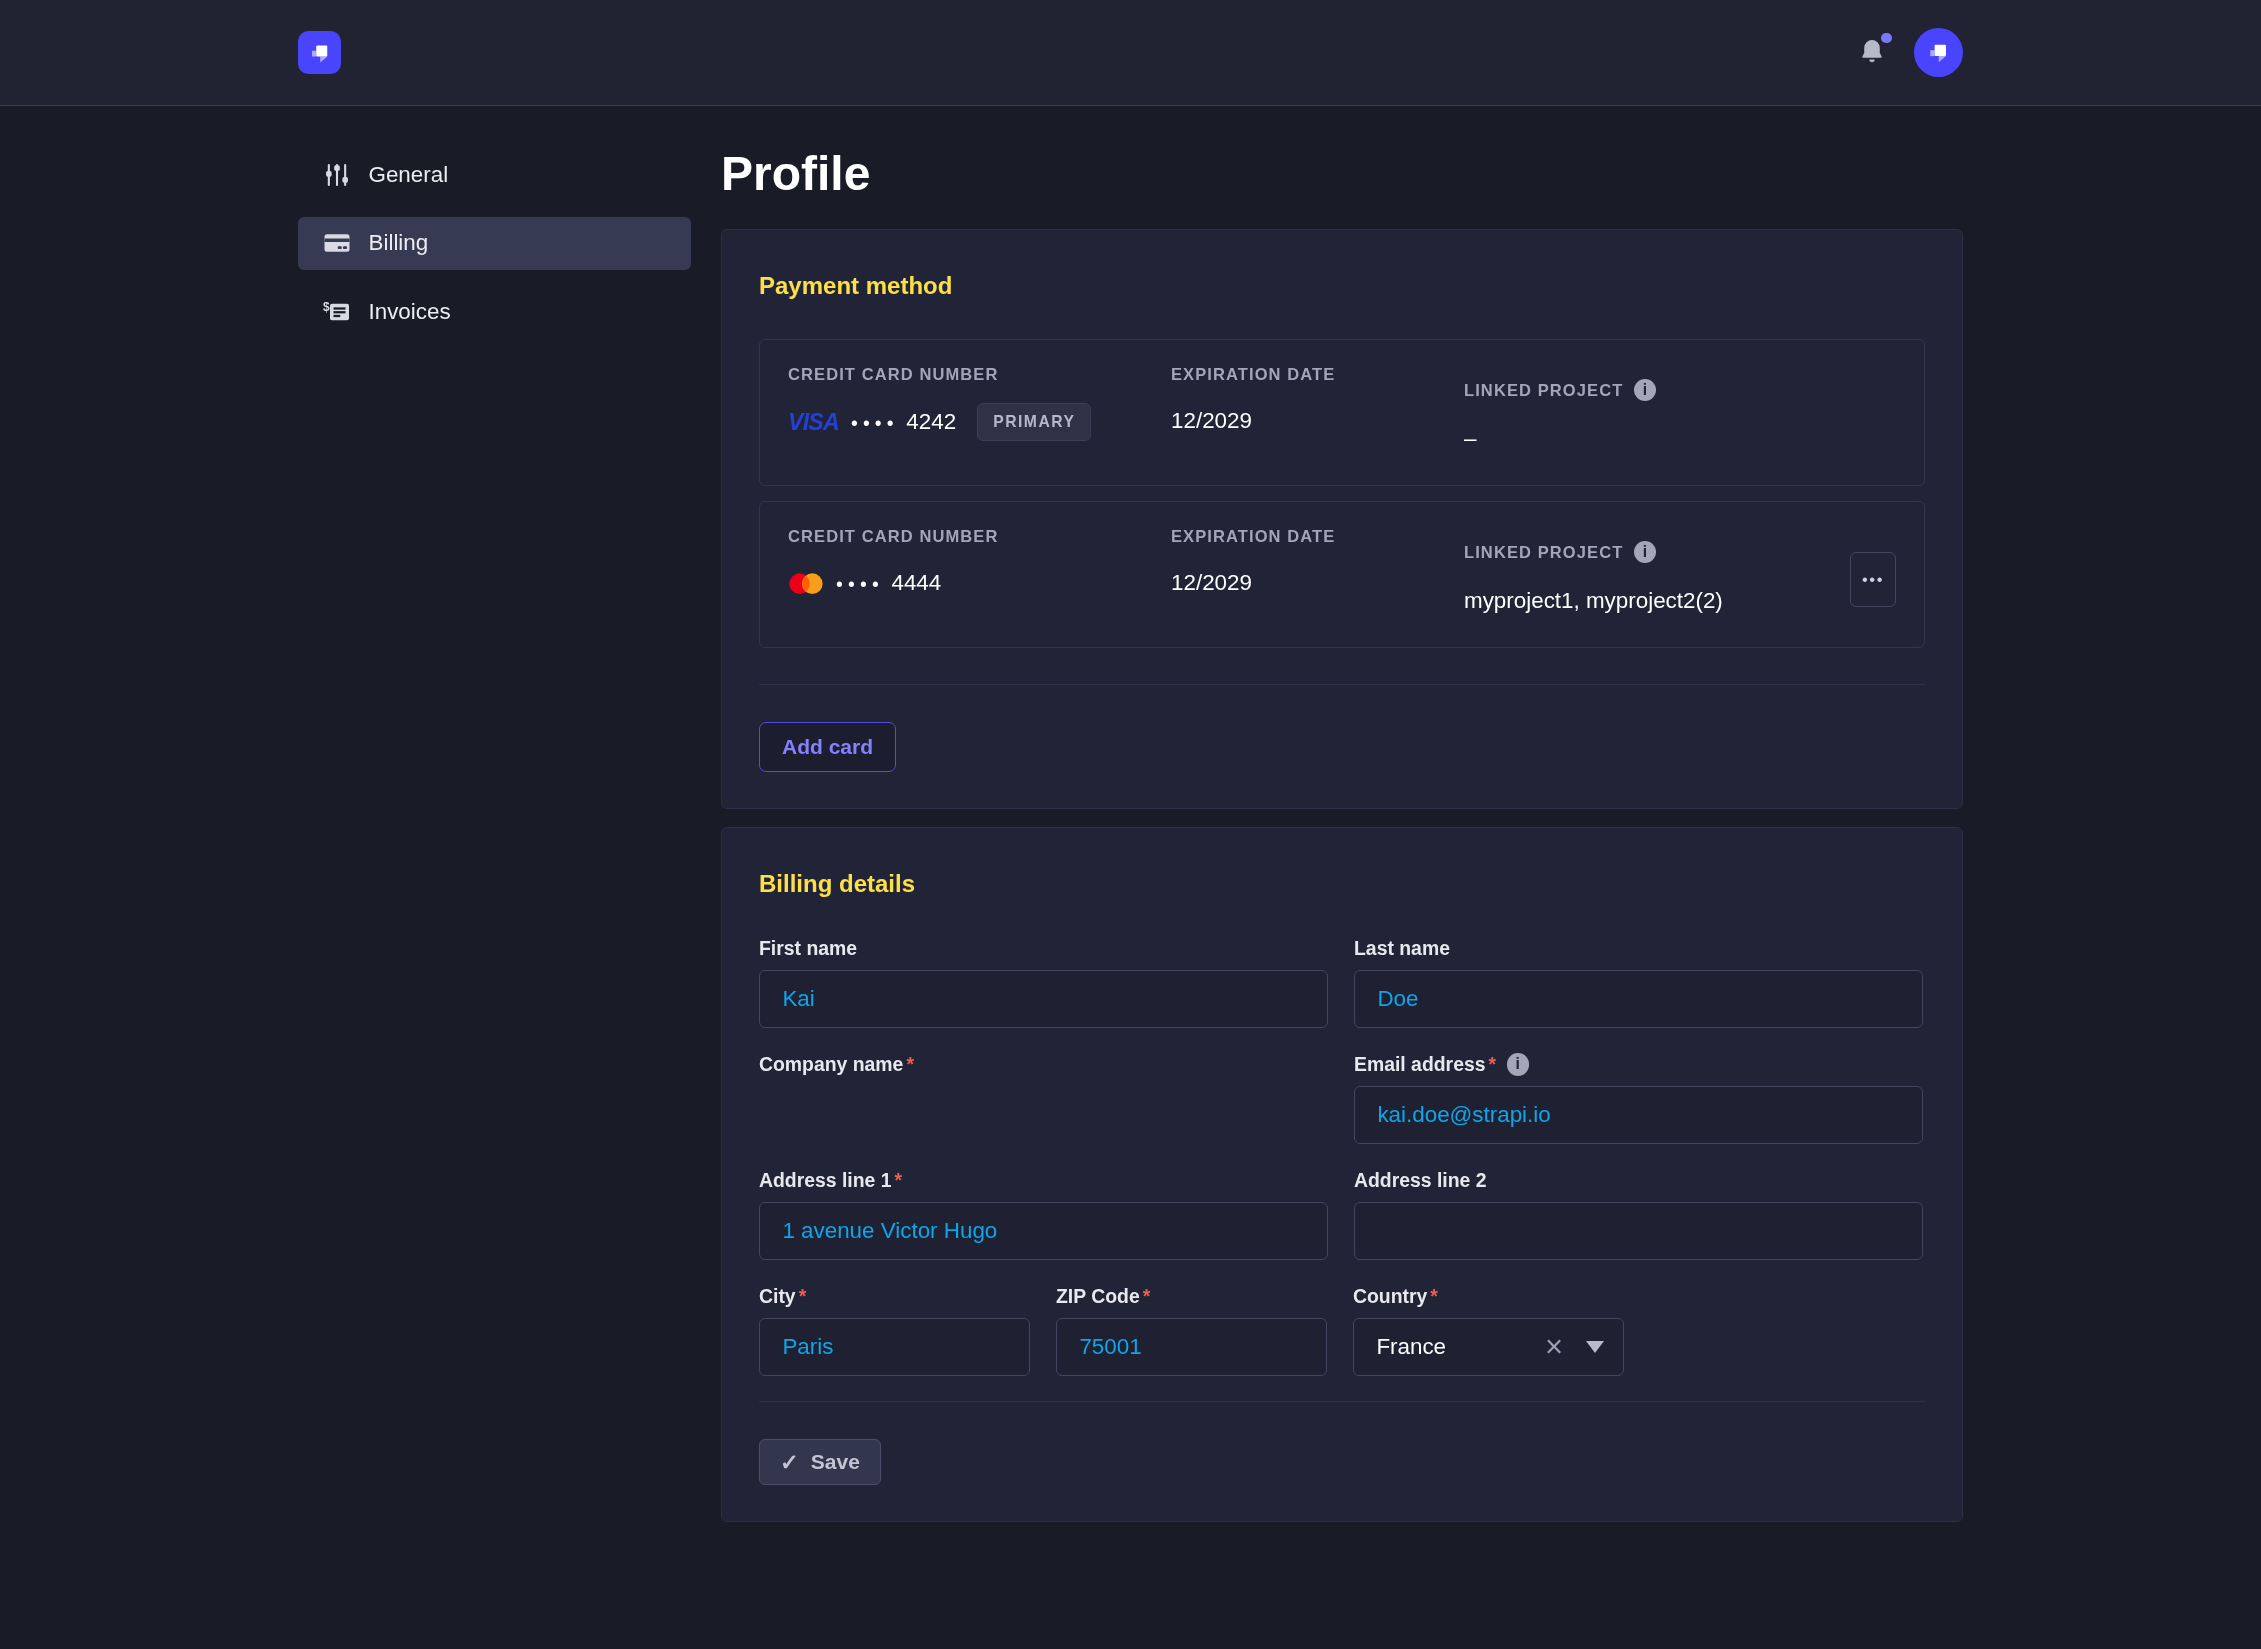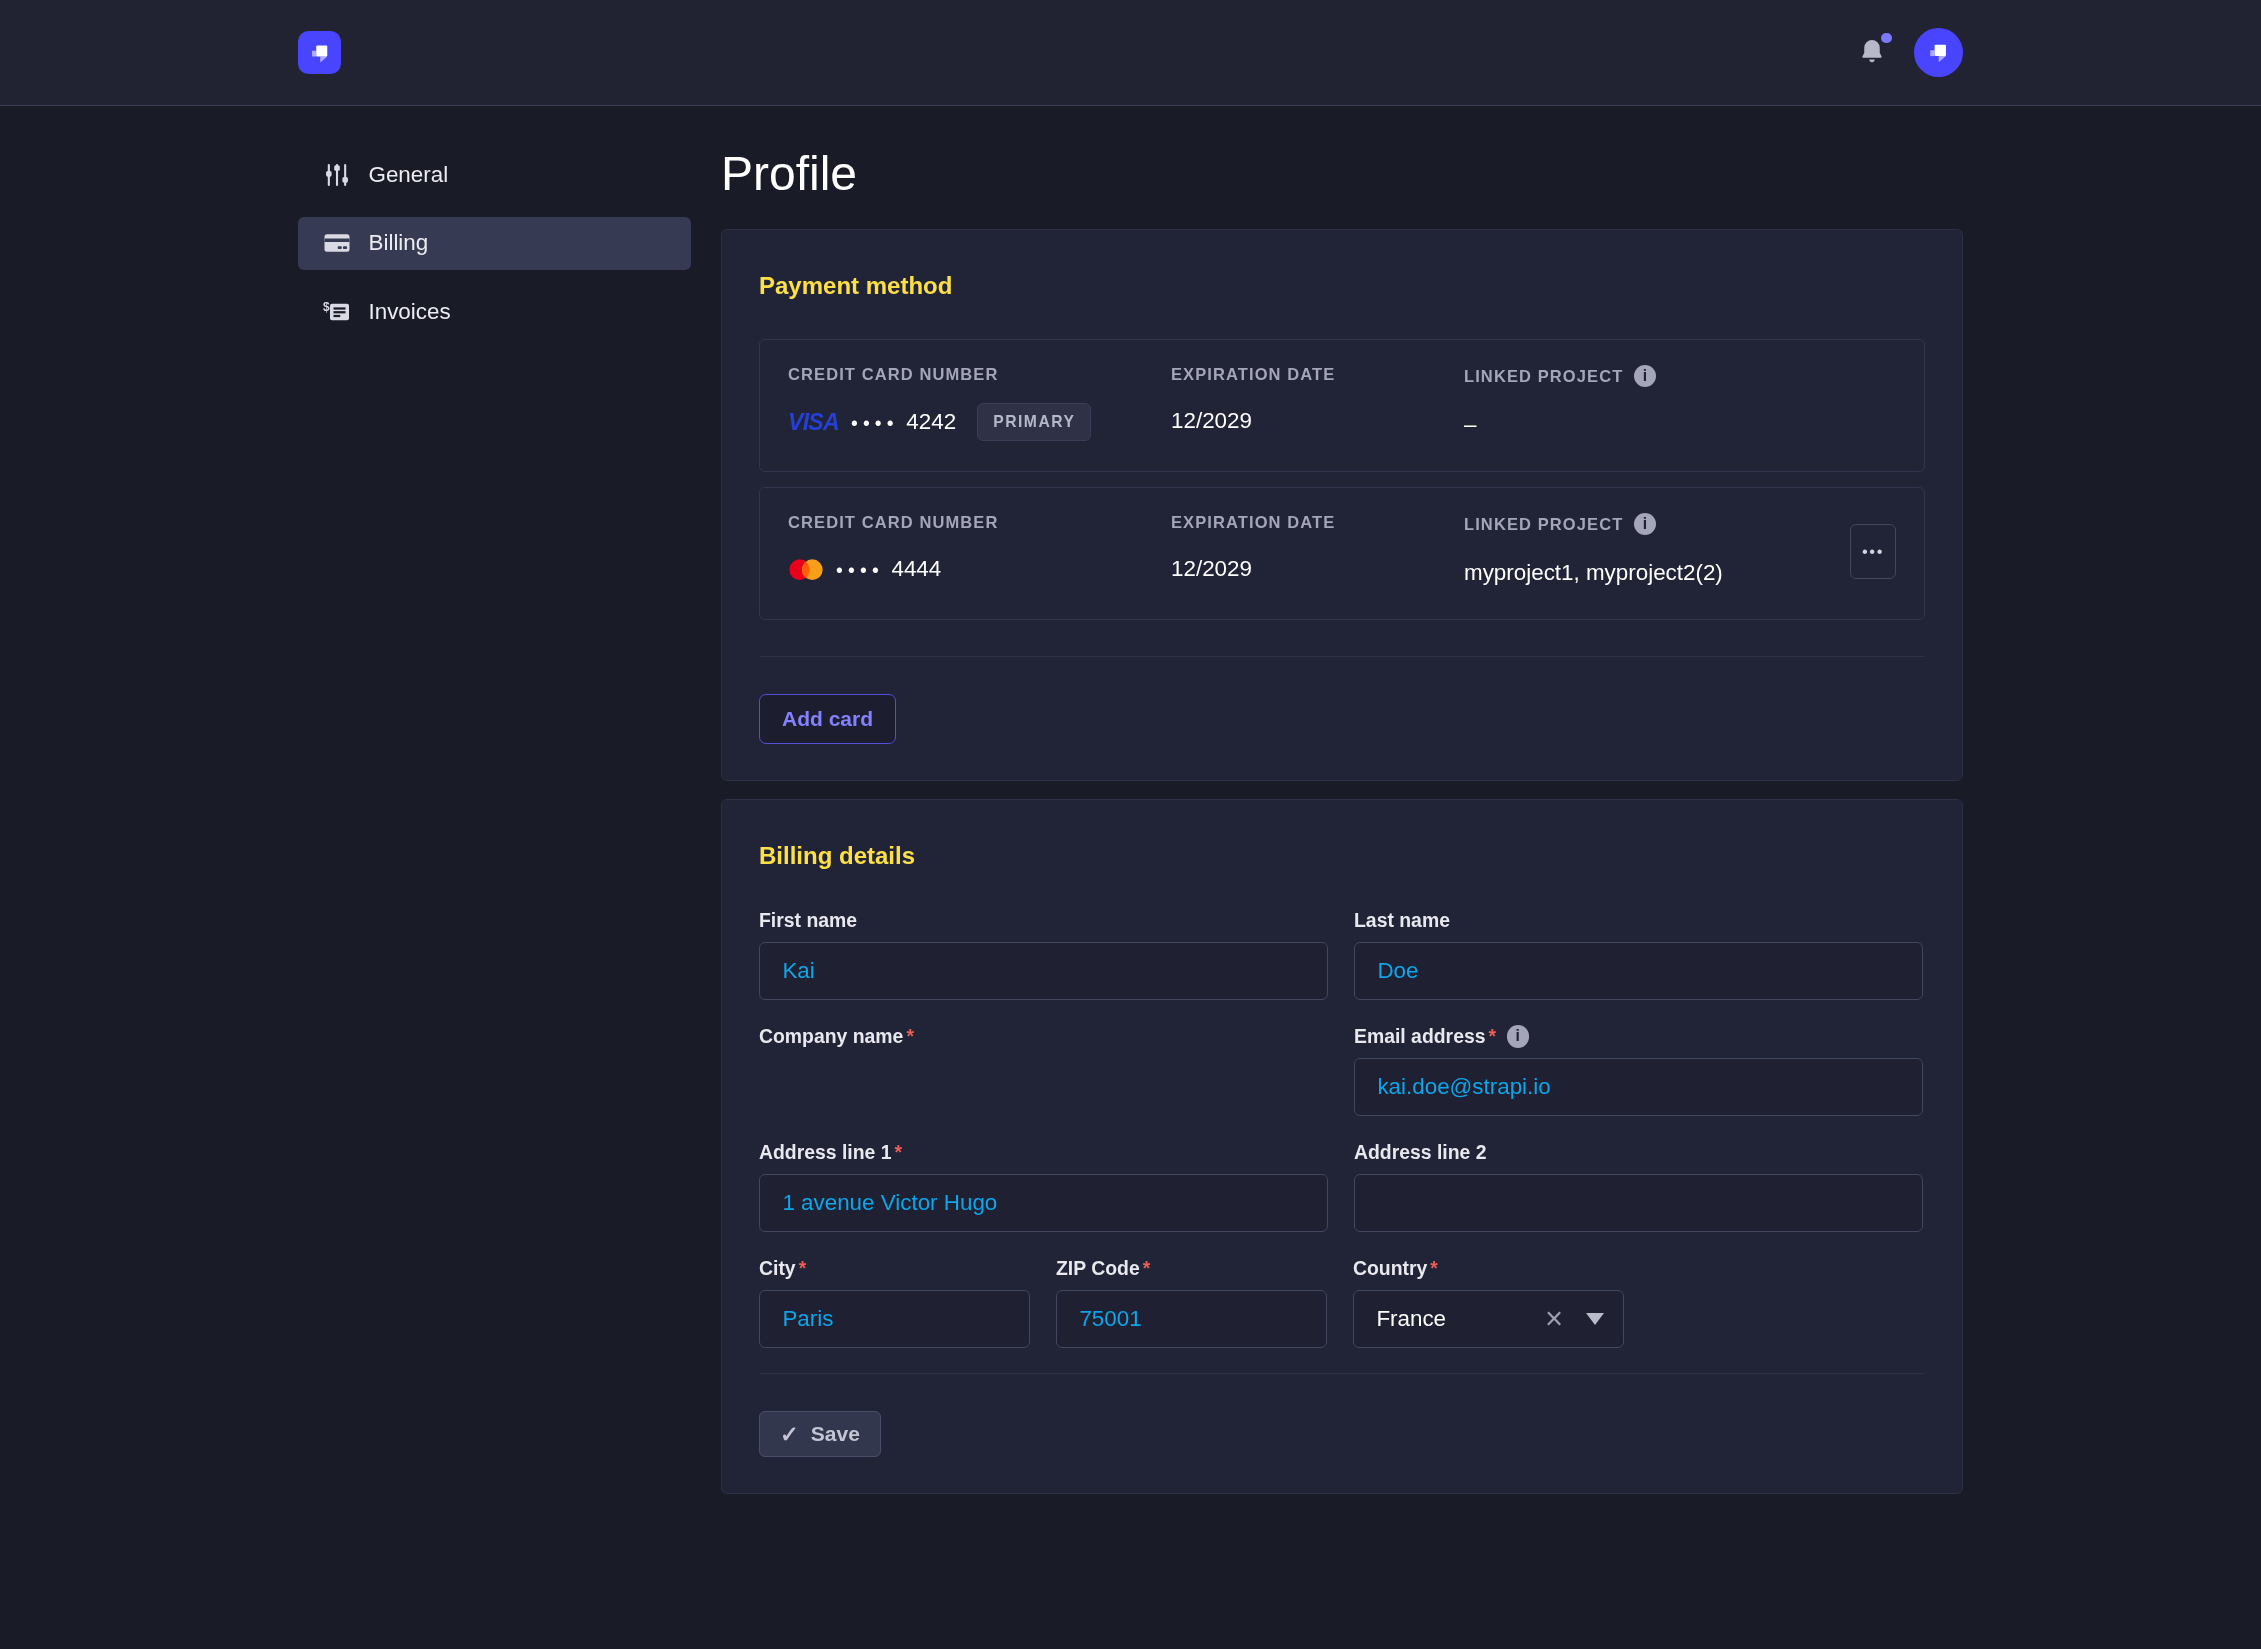--- a/index.html
+++ b/index.html
@@ -21,34 +21,34 @@
 
   
   .main { display:flex; padding-top:42px; }
   .sidebar { width:393px; flex:none; }
   .nav-item { height:53px; display:flex; align-items:center; gap:16.5px; padding:0 0 0 24px;
               border-radius:6px; margin-bottom:15.7px; font-size:22.4px; color:#ececf2; cursor:pointer; }
   .nav-item.active { background:#363a52; }
   .nav-icon { width:30px; display:flex; justify-content:center; }
 
   .content { flex:1; margin-left:30px; }
-  .page-title { font-size:48px; font-weight:400; line-height:1; margin:1.5px 0 31px; color:#ffffff; }
+  .page-title { font-size:48px; font-weight:700; line-height:1; margin:1.5px 0 31px; color:#ffffff; }
 
   .panel { background:#212336; border:1.5px solid #2c2f45; border-radius:6px;
            padding:34px 37px 36px; }
   .panel + .panel { margin-top:18px; }
   .panel h2 { font-size:24px; font-weight:700; color:#fde047; margin:8px 0 39px; }
 
   
   .pay-card { border:1.5px solid #32354e; border-radius:6px; padding:25.4px 28px 28px;
               display:flex; align-items:flex-start; }
   .pay-card + .pay-card { margin-top:15px; }
   .pc-col1 { width:383px; flex:none; }
   .pc-col2 { width:293px; flex:none; }
-  .pc-col3 { flex:1; min-width:0; }
+  .pc-col3 { flex:1; min-width:0;margin-top:14px; }
   .pc-label { font-size:16.5px; font-weight:700; letter-spacing:1.1px; color:#a5a5ba;
               margin-bottom:19.4px; display:flex; align-items:center; }
   .pc-value { font-size:22.4px; color:#fff; display:flex; align-items:center; min-height:36px; }
   .visa-word { font-size:23px; font-weight:800; font-style:italic; color:#2440d8; letter-spacing:-0.7px; }
   .mask-dots { font-size:19.4px; letter-spacing:5.2px; margin:0 7.5px 0 12px; color:#fff; padding-top:3px; }
   .badge { margin-left:21px; background:#2f3247; border:0.7px solid #3a3e57; color:#b6b8c9;
            font-size:15.7px; font-weight:700; letter-spacing:1.5px; padding:9px 15px; border-radius:6px; }
   .info-icon { width:22.4px; height:22.4px; border-radius:50%; background:#a5a5ba; color:#212334;
                display:inline-flex; align-items:center; justify-content:center;
                font-size:15.7px; font-weight:700; margin-left:10.5px; letter-spacing:0;

